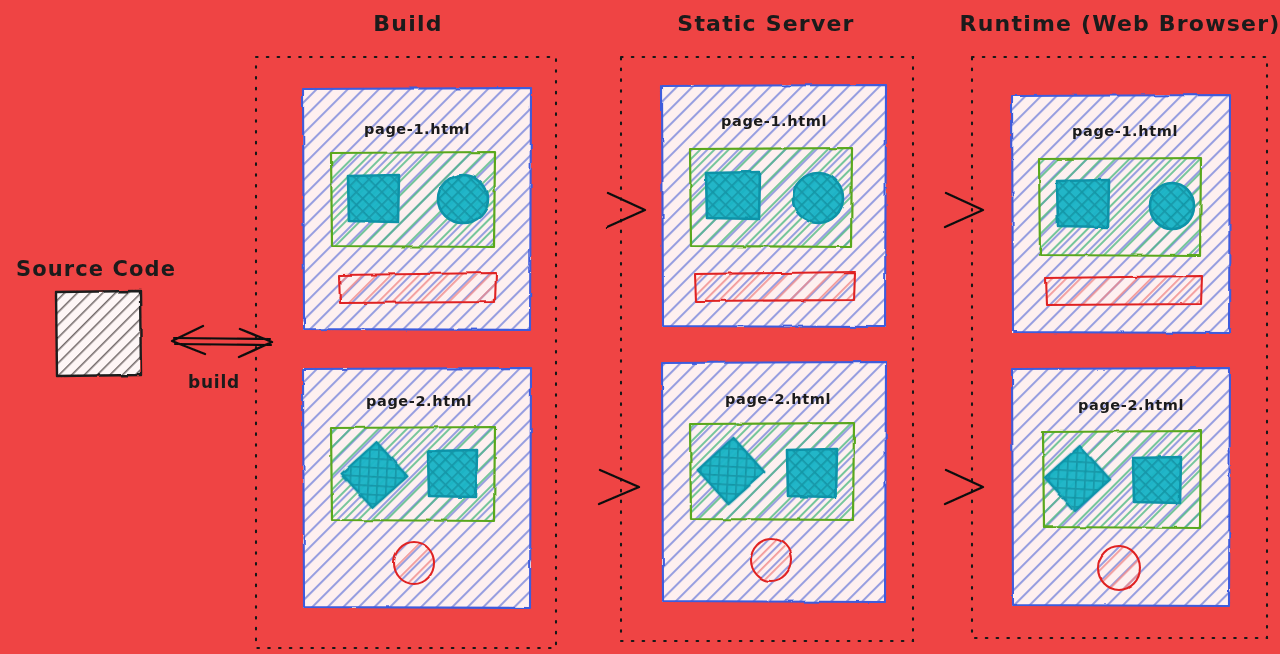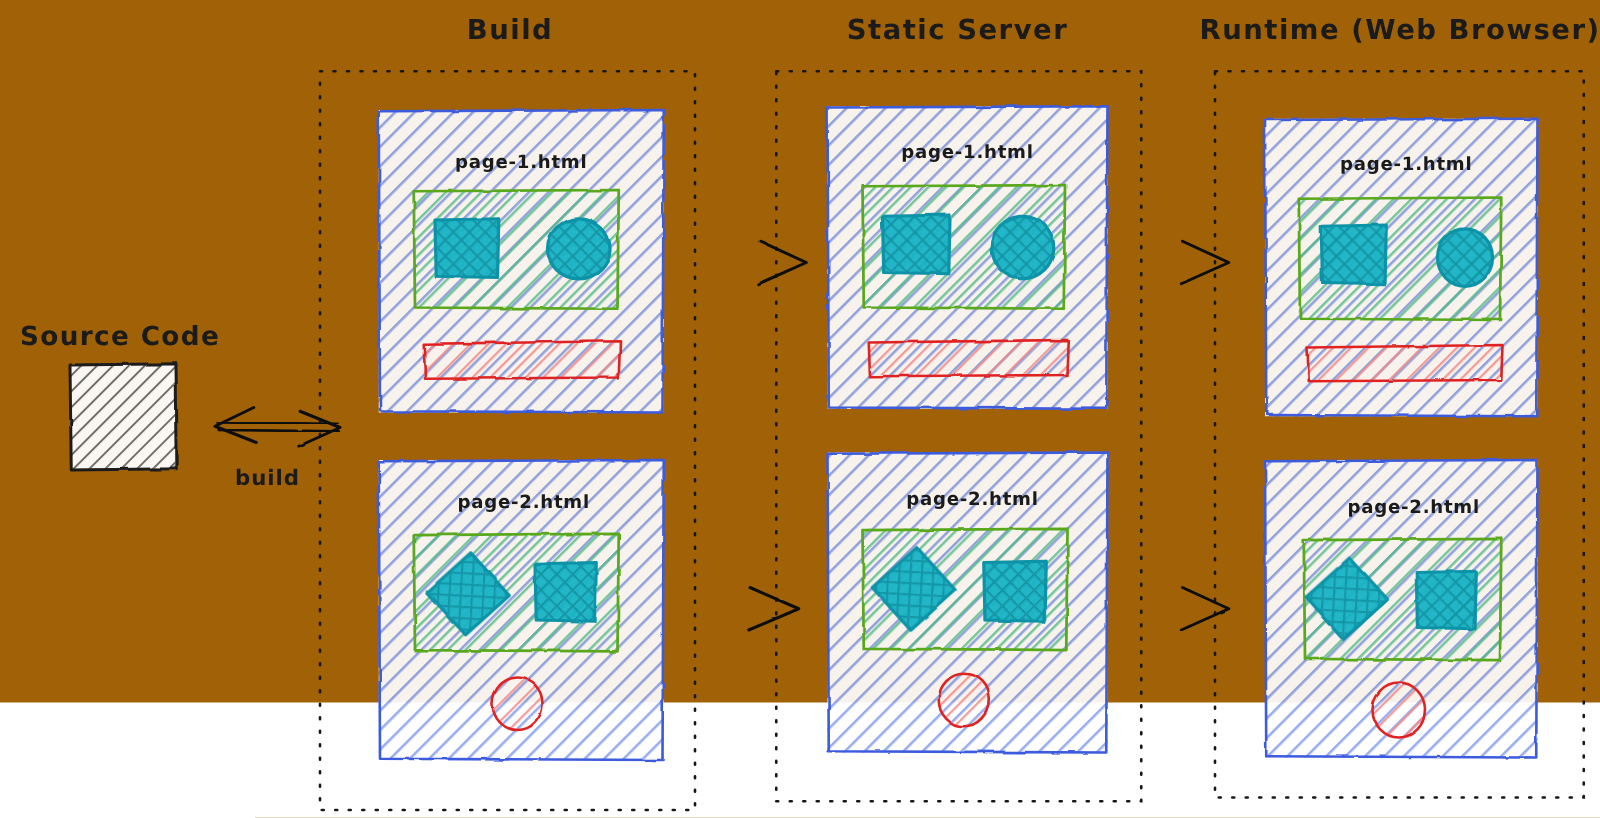--- a/index.html
+++ b/index.html
@@ -1,19 +1,19 @@
 <!DOCTYPE html>
 <html><head>
 <meta charset="utf-8">
 <title>Build Pipeline Diagram</title>
 <style>
   html,body{margin:0;padding:0;background:#ffffff;}
   body{width:1280px;height:654px;overflow:hidden;
        font-family:"DejaVu Sans","Liberation Sans",sans-serif;}
-  #stage{position:relative;width:1280px;height:562px;background:#a16207;}
+  #stage{position:relative;width:1280px;height:654px;background:#ef4444;}
   svg#scene{position:absolute;left:0;top:0;width:1280px;height:654px;}
   .hd{font-family:"DejaVu Sans","Liberation Sans",sans-serif;
       font-weight:600;fill:#1b1b1b;}
   .stage-title{font-size:22px;letter-spacing:1.2px;}
   .page-label{font-size:14.5px;letter-spacing:0.6px;}
   .src-title{font-size:21px;letter-spacing:1.1px;}
   .build-label{font-size:17px;letter-spacing:0.8px;}
   .dotted{fill:none;stroke:#171717;stroke-width:2.1;
           stroke-dasharray:1.6 9.2;stroke-linecap:round;}
   .arrowline{stroke:#101010;stroke-width:2.2;fill:none;stroke-linecap:round;}

